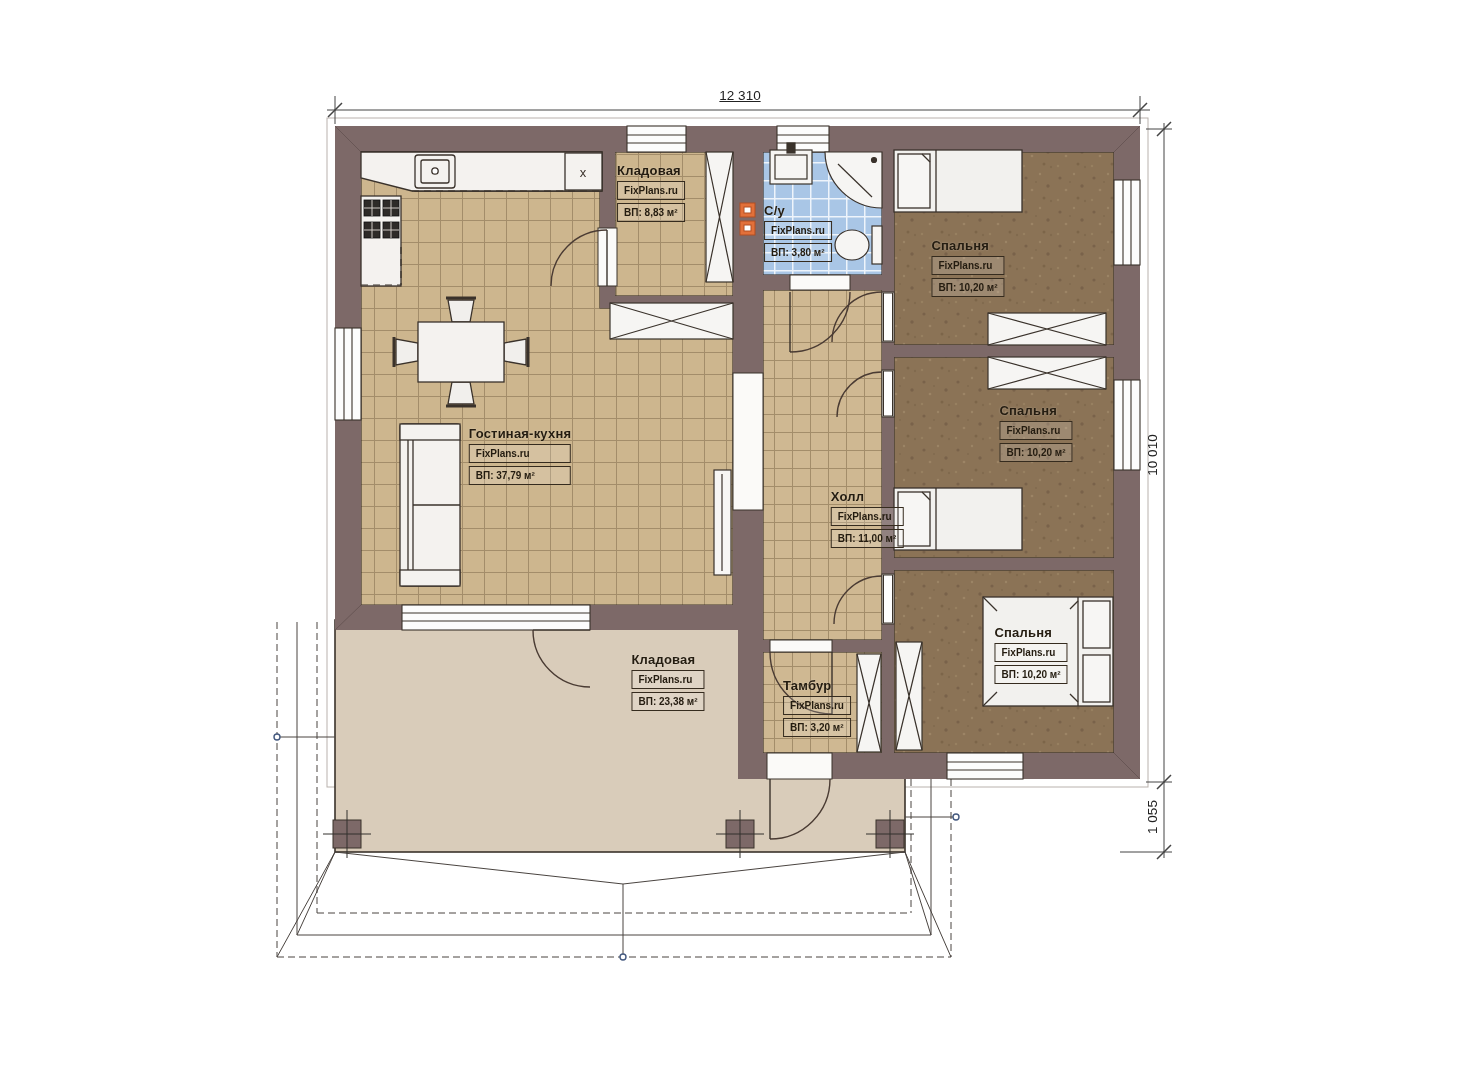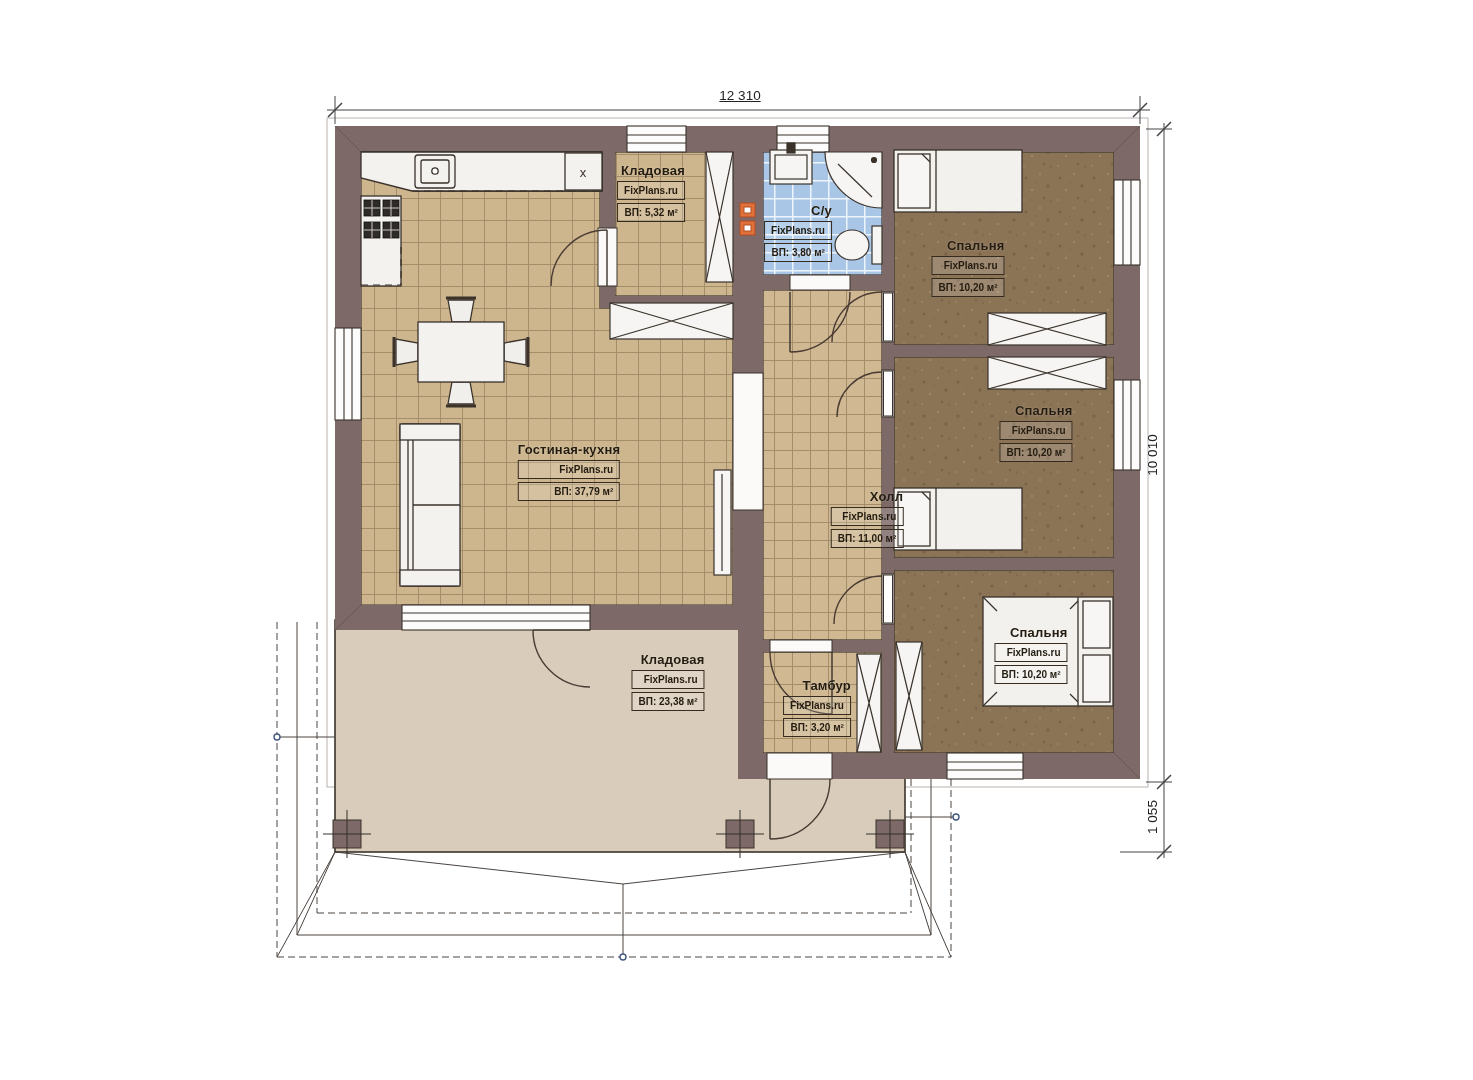--- a/index.html
+++ b/index.html
@@ -1,19 +1,19 @@
 <!DOCTYPE html>
 <html><head>
 <meta charset="utf-8">
 <style>
   html,body{margin:0;padding:0;background:#ffffff;}
   #stage{position:relative;width:1473px;height:1080px;background:#ffffff;overflow:hidden;
          font-family:"Liberation Sans", sans-serif;}
   #plan-svg{position:absolute;left:0;top:0;}
-  .room-label{position:absolute;transform:translateX(-50%);text-align:right;z-index:5;
+  .room-label{position:absolute;transform:translateX(-50%);text-align:left;z-index:5;
               color:#241c10;pointer-events:none;}
   .rl-name{font-size:13px;font-weight:bold;letter-spacing:.2px;white-space:nowrap;
            text-shadow:0 0 2px rgba(255,255,255,.35);}
   .rl-box{display:block;border:1.6px solid #352b1e;padding:0 6px;margin-top:3px;
           font-size:10px;font-weight:bold;line-height:17px;white-space:nowrap;
           background:rgba(255,255,255,0.16);}
   .dim-text{position:absolute;font-size:13.5px;color:#222;font-weight:normal;
             white-space:nowrap;z-index:4;}
   .dim-vert{transform:translate(-50%,-50%) rotate(-90deg);}
   .dim-horz{transform:translateX(-50%);text-decoration:underline;}
@@ -339,30 +339,30 @@
     <g>
       <path d="M1164 123V858"></path>
       <path d="M1146 129H1172M1146 782H1172M1120 852H1172"></path>
       <path d="M1157 136L1171 122M1157 789L1171 775M1157 859L1171 845" stroke-width="1.5"></path>
     </g>
   </g>
 
   <text x="583" y="177" font-size="13" font-family="Liberation Sans, sans-serif" fill="#3a322b" text-anchor="middle">x</text>
 </svg>
 
-<div class="room-label" style="left:569px;top:426px;margin-top:16px;">
+<div class="room-label" style="left:520px;top:426px;">
   <div class="rl-name">Гостиная-кухня</div>
   <div class="rl-box">FixPlans.ru</div>
   <div class="rl-box">ВП: 37,79 м²</div>
 </div>
 
 <div class="room-label" style="left:651px;top:163px;">
   <div class="rl-name">Кладовая</div>
   <div class="rl-box">FixPlans.ru</div>
-  <div class="rl-box">ВП: 5,32 м²</div>
+  <div class="rl-box">ВП: 8,83 м²</div>
 </div>
 
 <div class="room-label" style="left:798px;top:203px;">
   <div class="rl-name">С/у</div>
   <div class="rl-box">FixPlans.ru</div>
   <div class="rl-box">ВП: 3,80 м²</div>
 </div>
 
 <div class="room-label" style="left:867px;top:489px;">
   <div class="rl-name">Холл</div>

